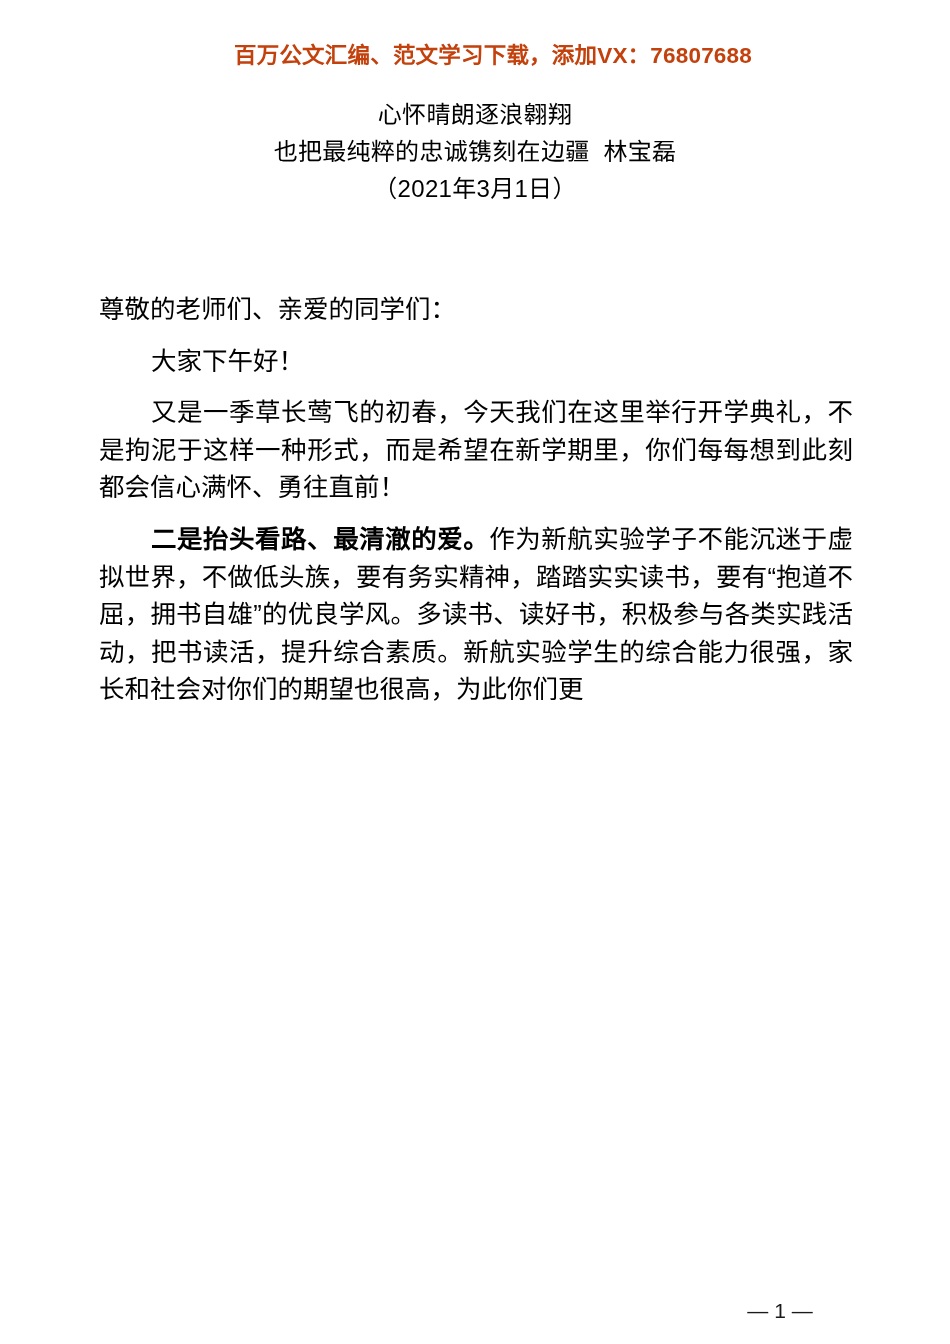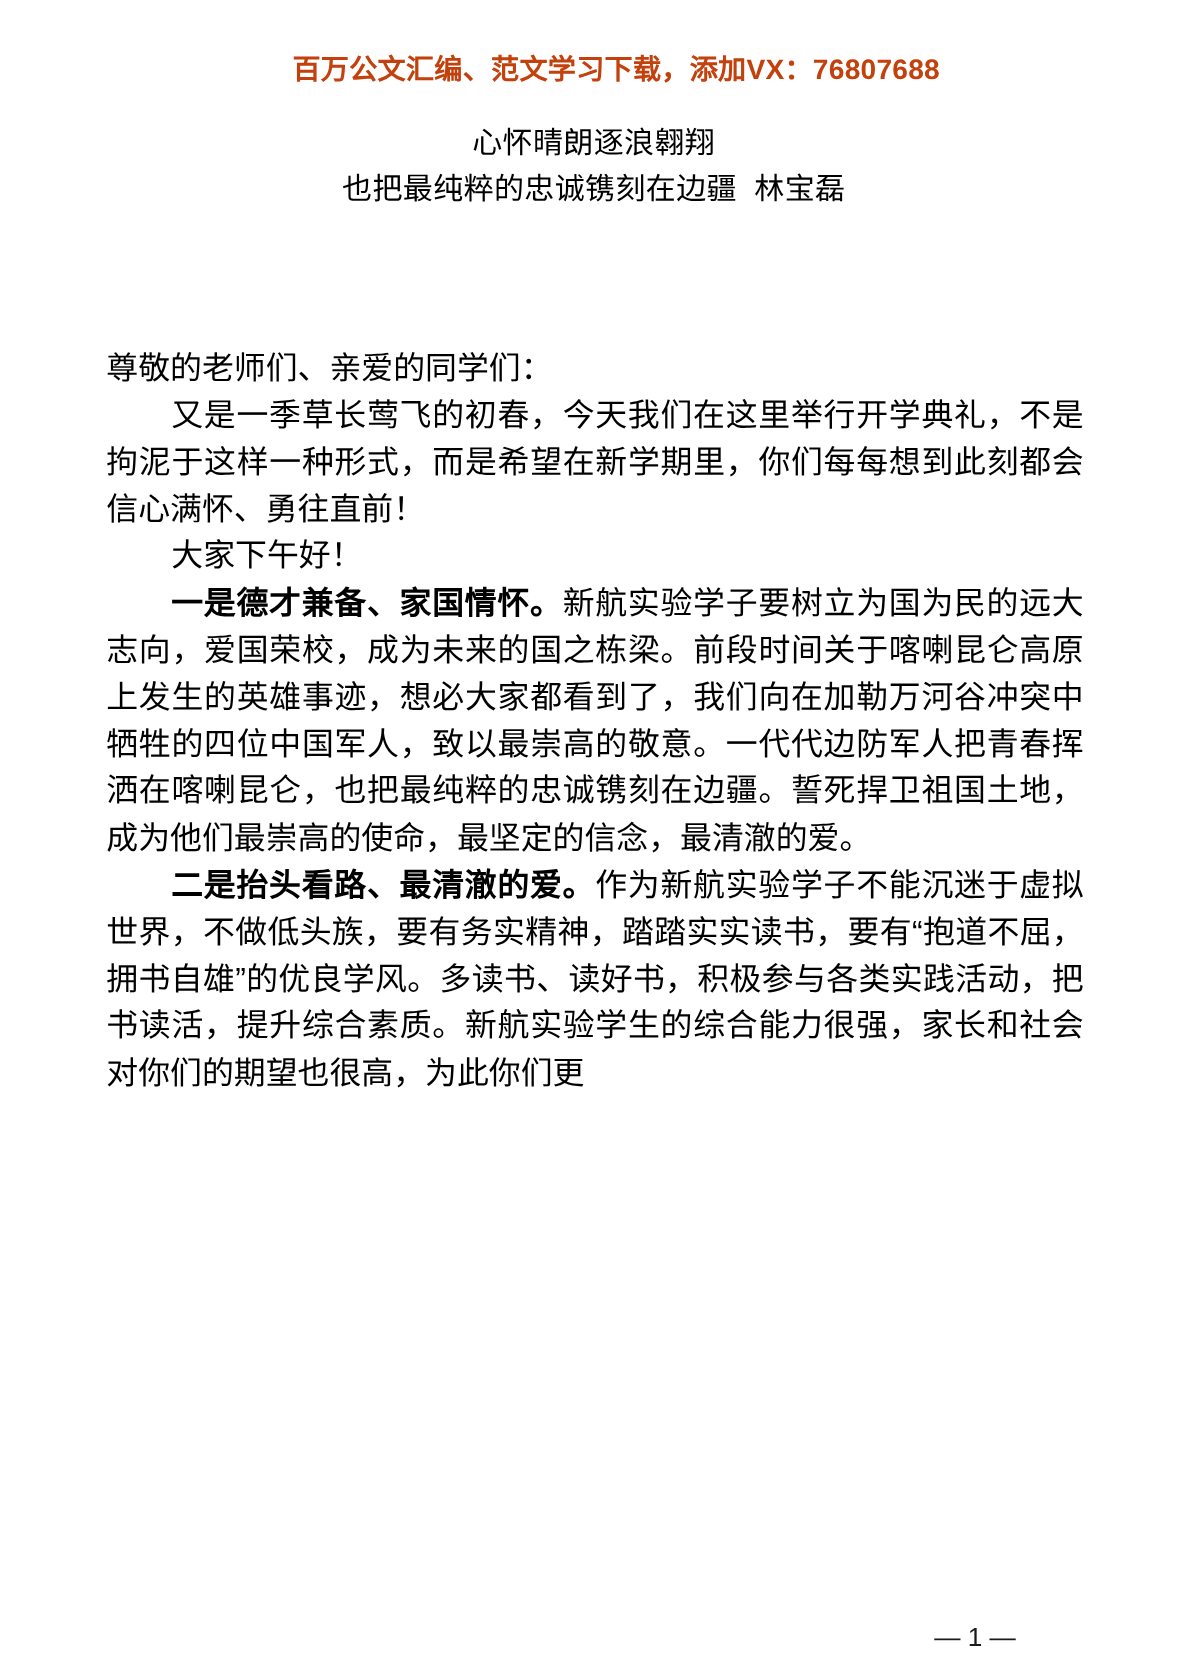--- a/index.html
+++ b/index.html
@@ -58,21 +58,21 @@
     top: 277px;
     left: 85px;
     width: 782px;
   }
   .para {
     font-size: 25.5px;
     line-height: 37.6px;
     text-align: justify;
     text-align-last: left;
     text-justify: inter-ideograph;
-    margin: 0;
+    margin: 14px;
     letter-spacing: 0;
     word-break: break-all;
   }
   .para.indent {
     text-indent: 52px;
   }
   .para.salutation {
     text-indent: 0;
   }
   .lead {
@@ -99,39 +99,37 @@
 </head>
 <body>
 
 <div class="page">
 
   <div class="promo-header" style="color: #c2410c; margin-left: 18px;">百万公文汇编、范文学习下载，添加VX：76807688</div>
 
   <div class="title-block">
     <div class="title-line">心怀晴朗逐浪翱翔</div>
     <div class="title-line">也把最纯粹的忠诚镌刻在边疆  林宝磊</div>
+    <div class="title-line">（2021年3月1日）</div>
   </div>
 
   <div class="body-block">
 
     <p class="para salutation">尊敬的老师们、亲爱的同学们：</p>
 
     <p class="para indent">
-      <span>又是一季草长莺飞的初春，今天我们在这里举行开学典礼，不是拘泥于这样一种形式，而是希望在新学期里，你们每每想到此刻都会信心满怀、勇往直前！</span>
+      <span>大家下午好！</span>
     </p>
 
     <p class="para indent">
-      <span>大家下午好！</span>
+      <span>又是一季草长莺飞的初春，今天我们在这里举行开学典礼，不是拘泥于这样一种形式，而是希望在新学期里，你们每每想到此刻都会信心满怀、勇往直前！</span>
     </p>
 
 
 
-    <p class="para indent">
-      <span class="lead">一是德才兼备、家国情怀。</span><span>新航实验学子要树立为国为民的远大志向，爱国荣校，成为未来的国之栋梁。前段时间关于喀喇昆仑高原上发生的英雄事迹，想必大家都看到了，我们向在加勒万河谷冲突中牺牲的四位中国军人，致以最崇高的敬意。一代代边防军人把青春挥洒在喀喇昆仑，也把最纯粹的忠诚镌刻在边疆。誓死捍卫祖国土地，成为他们最崇高的使命，最坚定的信念，最清澈的爱。</span>
-    </p>
 
 
     <p class="para indent">
       <span class="lead">二是抬头看路、最清澈的爱。</span><span>作为新航实验学子不能沉迷于虚拟世界，不做低头族，要有务实精神，踏踏实实读书，要有“抱道不屈，拥书自雄”的优良学风。多读书、读好书，积极参与各类实践活动，把书读活，提升综合素质。新航实验学生的综合能力很强，家长和社会对你们的期望也很高，为此你们更</span>
     </p>
 
   </div>
 
   <div class="footer">
     <span class="footer-inner">— 1 —</span>

